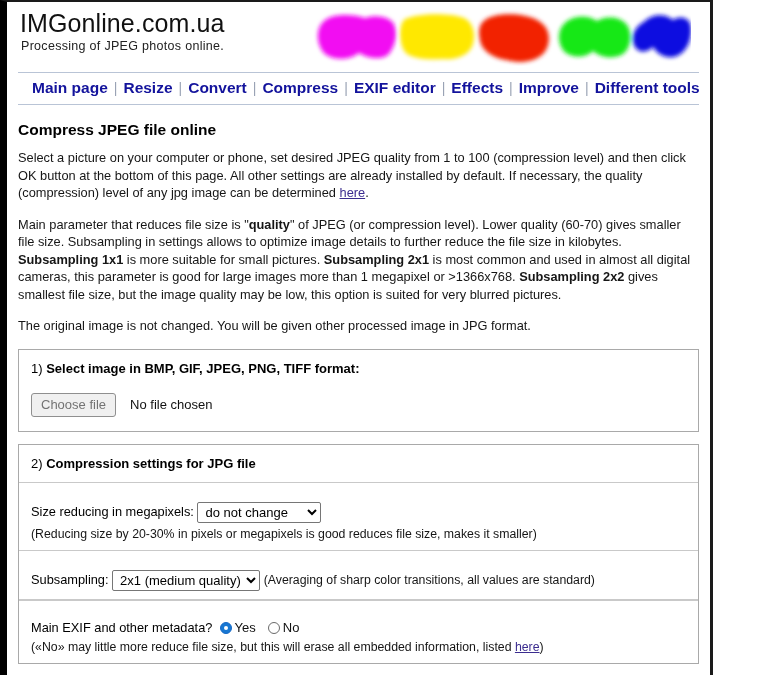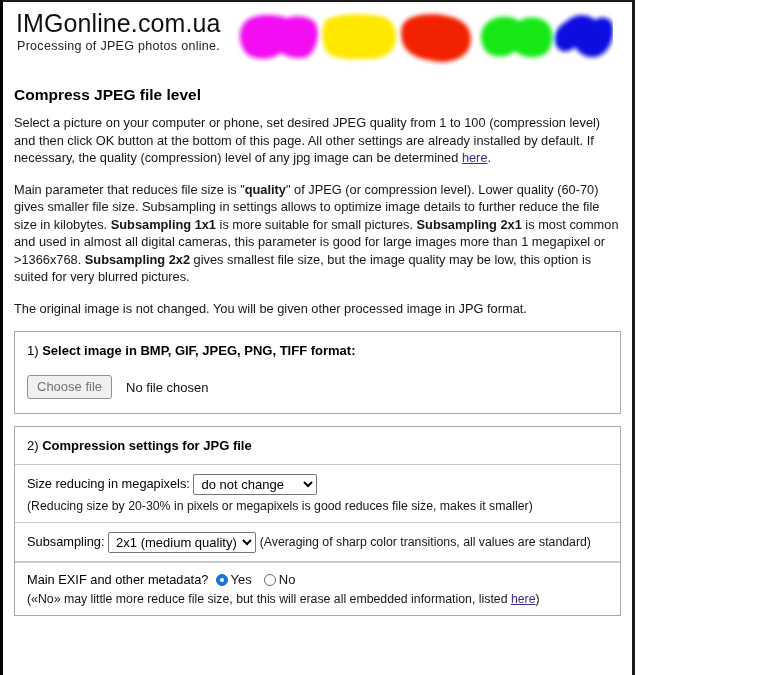--- a/index.html
+++ b/index.html
@@ -10,24 +10,24 @@
   }
   body {
     width: 767px;
     height: 675px;
     overflow: hidden;
     font-family: "Liberation Sans", sans-serif;
     color: #000000;
   }
   #page {
     position: relative;
-    width: 635px;
+    width: 713px;
     height: 675px;
     background: #ffffff;
-    border-left: 3px solid #000000;
+    border-left: 7px solid #000000;
     border-right: 3px solid #1a1a1a;
     border-top: 2px solid #1a1a1a;
     overflow: hidden;
   }
   .inner {
     padding: 0 11px;
   }
 
   
   .header {
@@ -117,21 +117,21 @@
   .panel-head .ttl { font-weight: bold; }
   .panel-body {
     padding: 6px 12px 14px 12px;
   }
   .hr {
     border-top: 1px solid #c9c9c9;
     height: 0;
     margin: 0;
   }
   .row {
-    padding: 9px 12px 8px 12px;
+    padding: 19px 12px 8px 12px;
     font-size: 12.8px;
     line-height: 16px;
   }
   .row .note {
     font-size: 12.3px;
     color: #161616;
     display: block;
     margin-top: 3px;
   }
   .row .inline-note {
@@ -218,23 +218,28 @@
           <path fill="#f211f2" d="M22 14 C30 5, 52 6, 64 10 C76 6, 92 9, 94 19 C97 29, 93 39, 88 46 C80 53, 66 50, 58 45 C50 52, 32 53, 24 46 C16 38, 14 22, 22 14 Z"></path>
           <path fill="#ffe800" d="M104 11 C118 5, 146 5, 160 9 C172 12, 175 26, 172 36 C169 47, 156 52, 142 51 C128 52, 110 51, 104 44 C98 35, 97 17, 104 11 Z"></path>
           <path fill="#f22400" d="M184 12 C196 4, 222 5, 236 12 C248 18, 250 30, 246 40 C241 52, 224 56, 210 53 C196 51, 184 46, 180 36 C177 26, 177 17, 184 12 Z"></path>
           <path fill="#12e812" d="M264 15 C272 7, 288 7, 296 13 C306 7, 320 9, 326 17 C332 26, 330 40, 322 46 C312 52, 298 49, 292 43 C284 51, 268 50, 262 42 C256 33, 257 21, 264 15 Z"></path>
           <path fill="#1111e0" d="M344 13 C352 5, 366 6, 372 12 C380 7, 390 10, 390 20 C391 31, 386 44, 376 48 C366 52, 356 46, 352 39 C344 47, 334 44, 332 34 C330 24, 337 17, 344 13 Z"></path>
         </g>
       </svg>
     </div>
   </div>
 
+  <div class="nav-wrap">
+    <div class="nav">
+      <a href="#">Main page</a><span class="sep">|</span><a href="#">Resize</a><span class="sep">|</span><a href="#">Convert</a><span class="sep">|</span><a href="#">Compress</a><span class="sep">|</span><a href="#">EXIF editor</a><span class="sep">|</span><a href="#">Effects</a><span class="sep">|</span><a href="#">Improve</a><span class="sep">|</span><a href="#">Different tools</a>
+    </div>
+  </div>
 
   <div class="inner">
-    <h1 class="page-title">Compress JPEG file level</h1>
+    <h1 class="page-title">Compress JPEG file online</h1>
 
     <p class="para"><span>Select a picture on your computer or phone, set desired JPEG quality from 1 to 100 (compression level) and then click OK button at the bottom of this page. All other settings are already installed by default. If necessary, the quality (compression) level of any jpg image can be determined </span><a class="inline-link" href="#">here</a><span>.</span></p>
 
     <p class="para"><span>Main parameter that reduces file size is "</span><b>quality</b><span>" of JPEG (or compression level). Lower quality (60-70) gives smaller file size. Subsampling in settings allows to optimize image details to further reduce the file size in kilobytes. </span><b>Subsampling 1x1</b><span> is more suitable for small pictures. </span><b>Subsampling 2x1</b><span> is most common and used in almost all digital cameras, this parameter is good for large images more than 1 megapixel or &gt;1366x768. </span><b>Subsampling 2x2</b><span> gives smallest file size, but the image quality may be low, this option is suited for very blurred pictures.</span></p>
 
     <p class="para">The original image is not changed. You will be given other processed image in JPG format.</p>
 
     <div class="panel">
       <div class="panel-head">
         <span class="num">1)</span>

